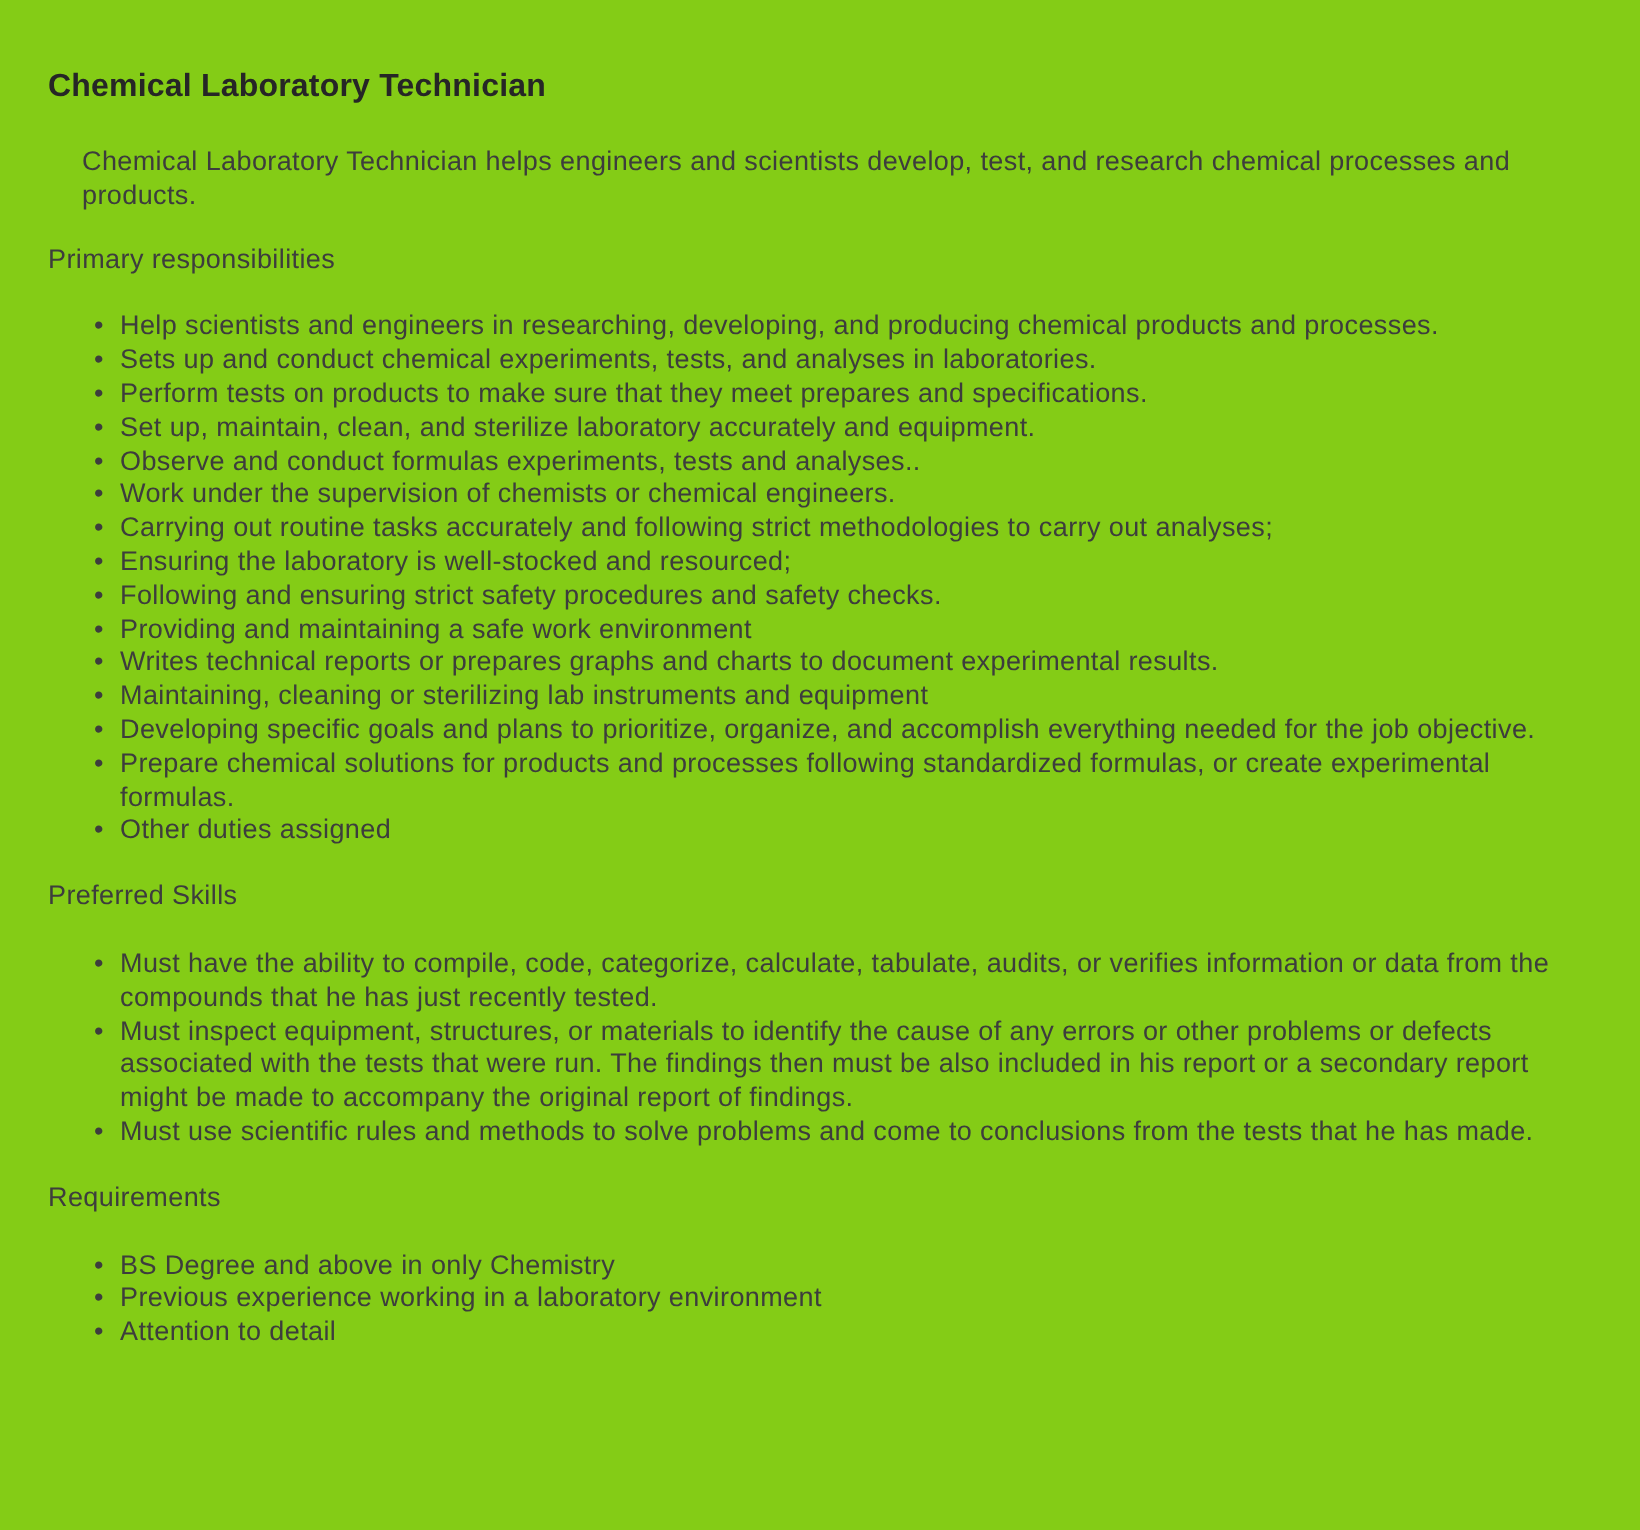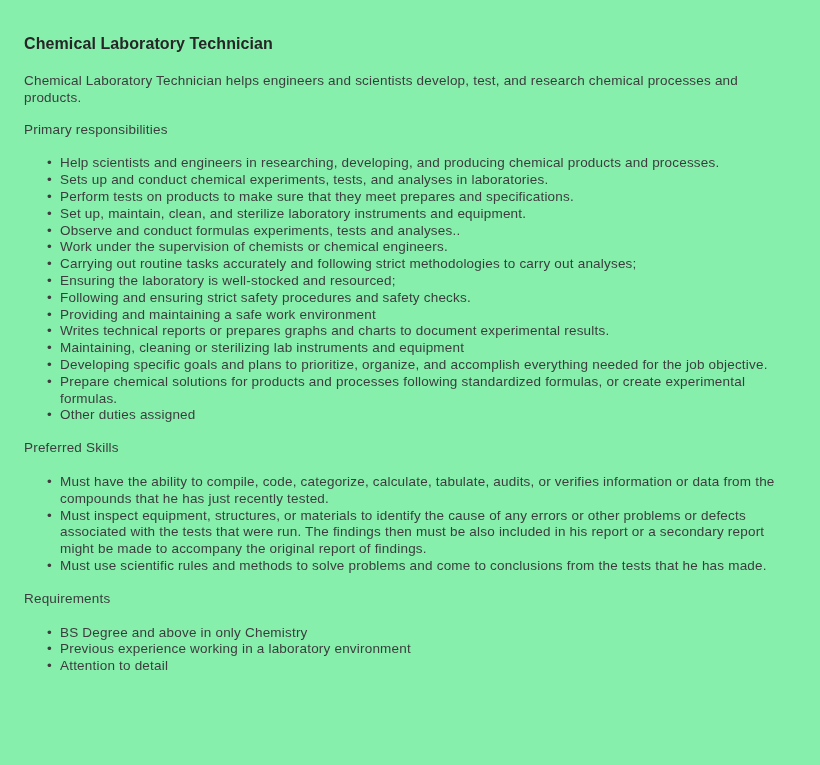--- a/index.html
+++ b/index.html
@@ -6,40 +6,40 @@
     margin: 0;
     padding: 0;
     background: #f6f6f6;
     font-family: "Liberation Sans", "DejaVu Sans", sans-serif;
   }
   .page {
     width: 820px;
     height: 765px;
     box-sizing: border-box;
     padding: 34px 28px 24px 24px;
-    background: #86efac;
+    background: #84cc16;
     color: #3d3d3d;
     font-size: 13.5px;
     line-height: 16.8px;
     letter-spacing: 0.2px;
     overflow: hidden;
   }
   .content {
     width: 766px;
   }
   .page-title {
     font-size: 16px;
     font-weight: bold;
     color: #262626;
     margin: 0 0 20px 0;
     line-height: 19px;
     letter-spacing: 0.1px;
   }
   .intro {
-    margin: 0 0 15px 0;
+    margin: 0 0 15px 17px;
   }
   .section-heading {
     margin: 15px 0 0 0;
   }
   ul.bullet-list {
     margin: 17px 0 16px 0;
     padding: 0 0 0 36px;
     list-style: none;
   }
   ul.bullet-list li {
@@ -64,21 +64,21 @@
     <h1 class="page-title">Chemical Laboratory Technician</h1>
 
     <p class="intro">Chemical Laboratory Technician helps engineers and scientists develop, test, and research chemical processes and products.</p>
 
     <section>
       <p class="section-heading">Primary responsibilities</p>
       <ul class="bullet-list">
         <li>Help scientists and engineers in researching, developing, and producing chemical products and processes.</li>
         <li>Sets up and conduct chemical experiments, tests, and analyses in laboratories.</li>
         <li>Perform tests on products to make sure that they meet prepares and specifications.</li>
-        <li>Set up, maintain, clean, and sterilize laboratory instruments and equipment.</li>
+        <li>Set up, maintain, clean, and sterilize laboratory accurately and equipment.</li>
         <li>Observe and conduct formulas experiments, tests and analyses..</li>
         <li>Work under the supervision of chemists or chemical engineers.</li>
         <li>Carrying out routine tasks accurately and following strict methodologies to carry out analyses;</li>
         <li>Ensuring the laboratory is well-stocked and resourced;</li>
         <li>Following and ensuring strict safety procedures and safety checks.</li>
         <li>Providing and maintaining a safe work environment</li>
         <li>Writes technical reports or prepares graphs and charts to document experimental results.</li>
         <li>Maintaining, cleaning or sterilizing lab instruments and equipment</li>
         <li>Developing specific goals and plans to prioritize, organize, and accomplish everything needed for the job objective.</li>
         <li>Prepare chemical solutions for products and processes following standardized formulas, or create experimental formulas.</li>

